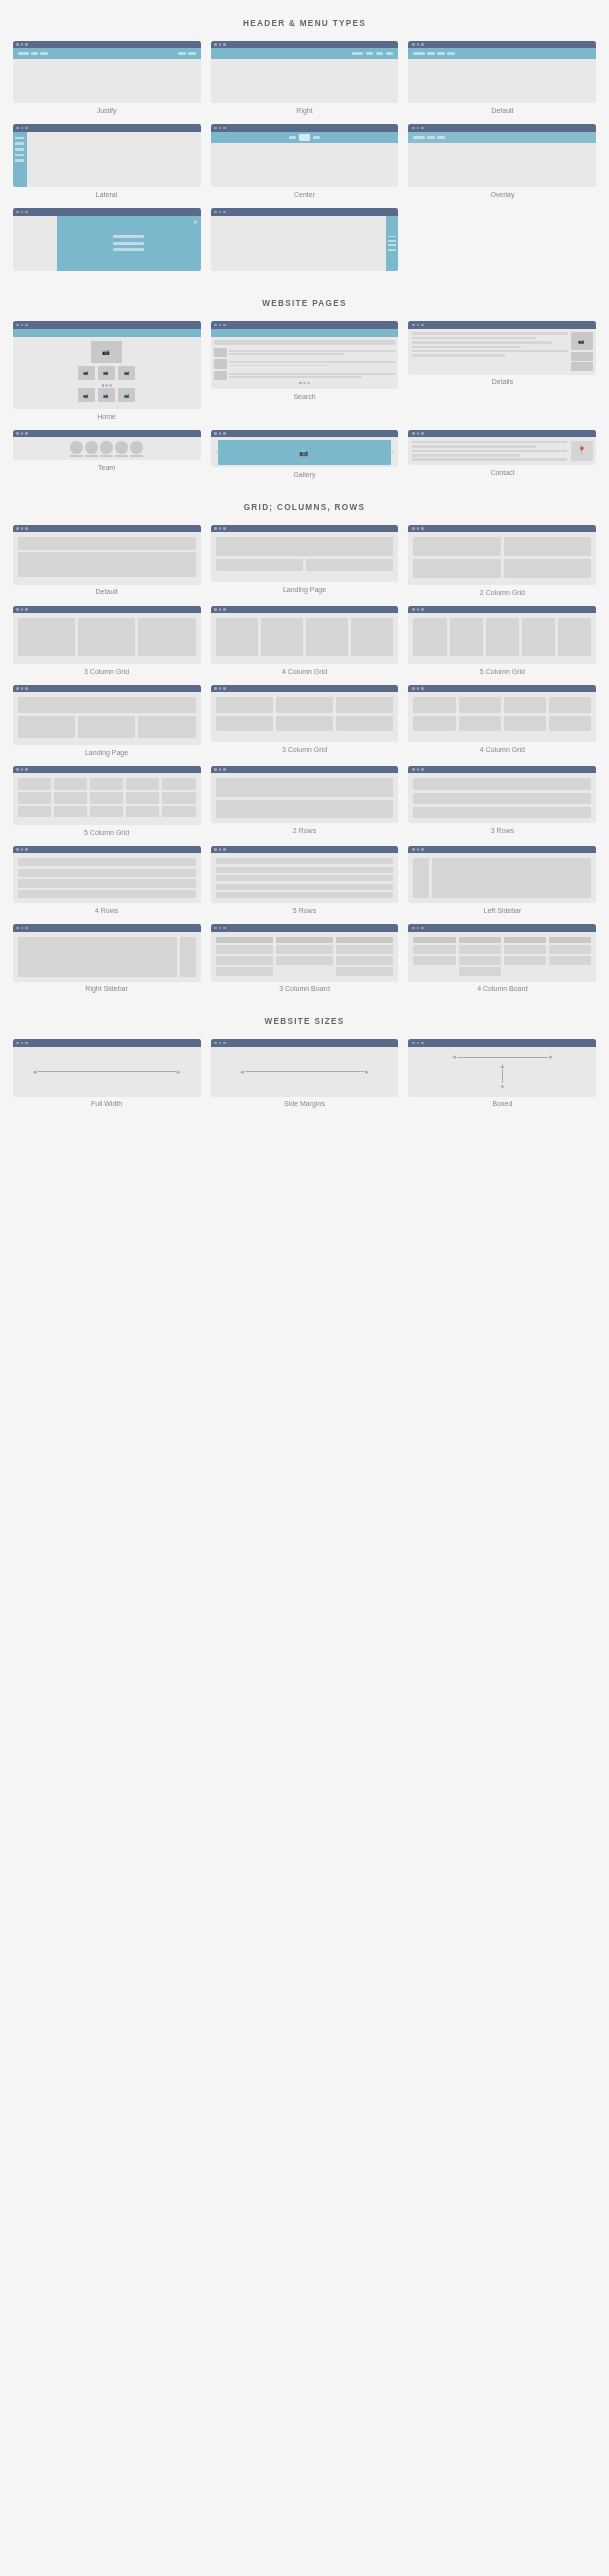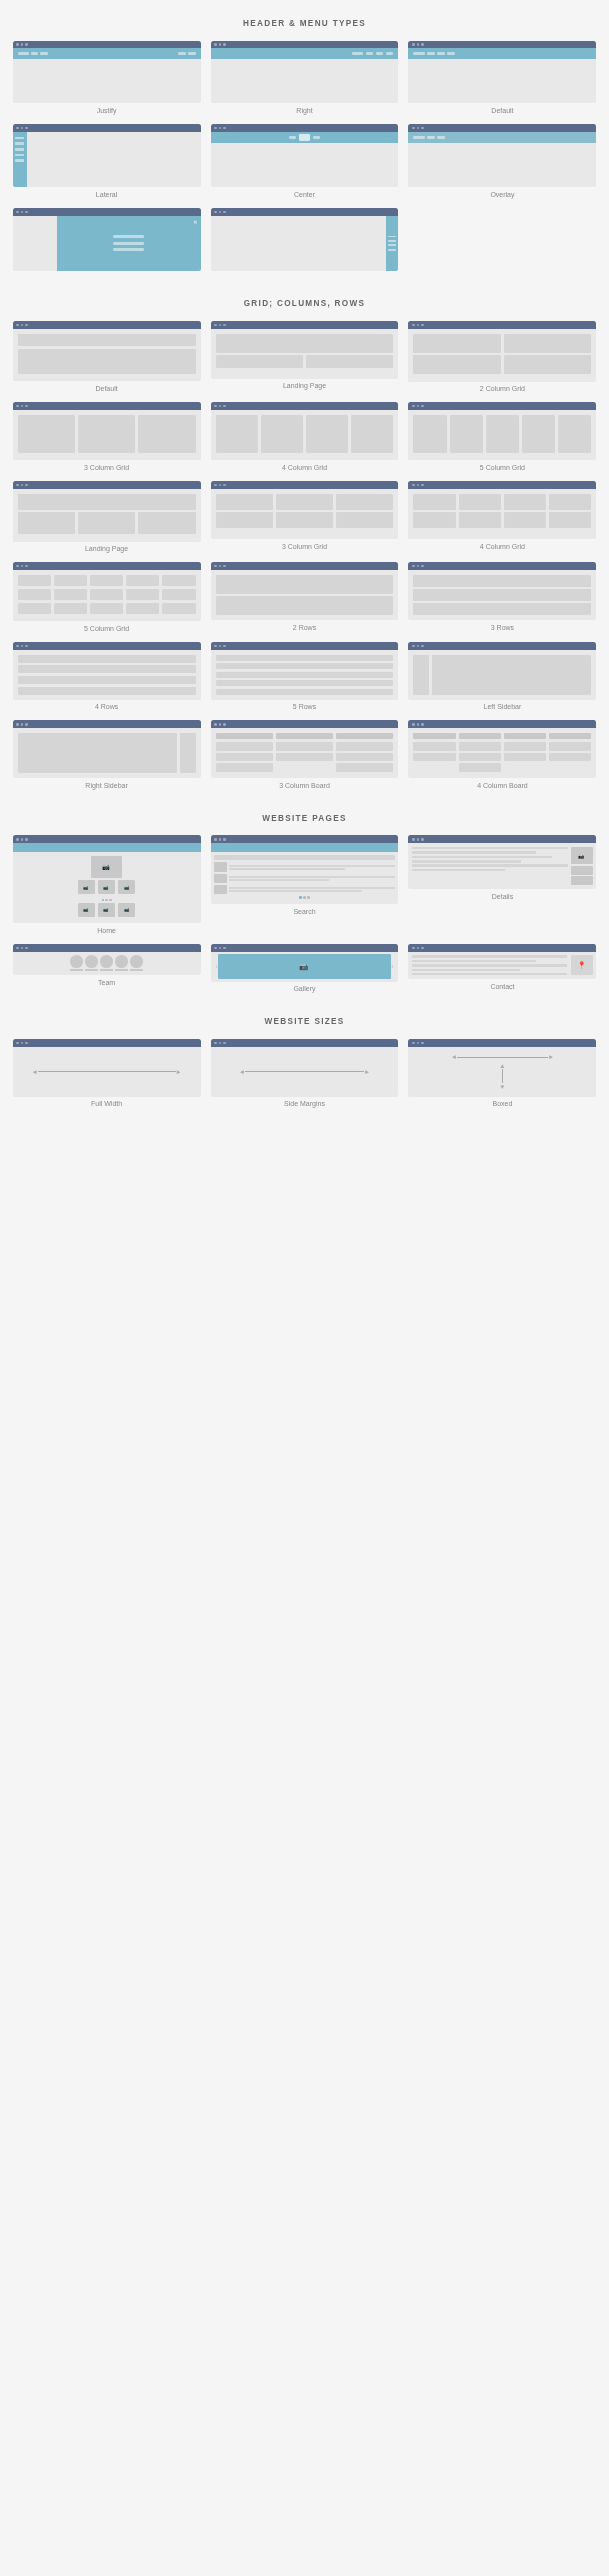--- a/index.html
+++ b/index.html
@@ -682,409 +682,20 @@
               <div class="right-sm-item"></div>
               <div class="right-sm-item"></div>
               <div class="right-sm-item"></div>
             </div>
           </div>
         </div>
         <div class="wireframe-label"></div>
       </div>
 
       <div class="wireframe-card">
-      </div>
-
-    </div>
-  </div>
-
-  <div class="section">
-    <div class="section-title">GRID; COLUMNS, ROWS</div>
-    <div class="grid-3">
-
-      <div class="wireframe-card">
-        <div class="wireframe-box">
-          <div class="chrome-bar">
-            <div class="chrome-dot"></div>
-            <div class="chrome-dot"></div>
-            <div class="chrome-dot"></div>
-          </div>
-          <div class="grid-wireframe">
-            <div class="gw-full" style="height:12.6px;"></div>
-            <div class="gw-row">
-              <div class="gw-cell" style="height:25px;"></div>
-            </div>
-          </div>
-        </div>
-        <div class="wireframe-label">Default</div>
-      </div>
-
-      <div class="wireframe-card">
-        <div class="wireframe-box">
-          <div class="chrome-bar">
-            <div class="chrome-dot"></div>
-            <div class="chrome-dot"></div>
-            <div class="chrome-dot"></div>
-          </div>
-          <div class="grid-wireframe">
-            <div class="lp-hero"></div>
-            <div class="lp-sub">
-              <div class="lp-sub-cell"></div>
-              <div class="lp-sub-cell"></div>
-            </div>
-          </div>
-        </div>
-        <div class="wireframe-label">Landing Page</div>
-      </div>
-
-      <div class="wireframe-card">
-        <div class="wireframe-box">
-          <div class="chrome-bar">
-            <div class="chrome-dot"></div>
-            <div class="chrome-dot"></div>
-            <div class="chrome-dot"></div>
-          </div>
-          <div class="grid-wireframe">
-            <div class="gw-row">
-              <div class="gw-cell" style="height:19px;"></div>
-              <div class="gw-cell" style="height:19px;"></div>
-            </div>
-            <div class="gw-row">
-              <div class="gw-cell" style="height:19px;"></div>
-              <div class="gw-cell" style="height:19px;"></div>
-            </div>
-          </div>
-        </div>
-        <div class="wireframe-label">2 Column Grid</div>
-      </div>
-
-      <div class="wireframe-card">
-        <div class="wireframe-box">
-          <div class="chrome-bar">
-            <div class="chrome-dot"></div>
-            <div class="chrome-dot"></div>
-            <div class="chrome-dot"></div>
-          </div>
-          <div class="grid-wireframe">
-            <div class="gw-row">
-              <div class="gw-cell" style="height:38px;"></div>
-              <div class="gw-cell" style="height:38px;"></div>
-              <div class="gw-cell" style="height:38px;"></div>
-            </div>
-          </div>
-        </div>
-        <div class="wireframe-label">3 Column Grid</div>
-      </div>
-
-      <div class="wireframe-card">
-        <div class="wireframe-box">
-          <div class="chrome-bar">
-            <div class="chrome-dot"></div>
-            <div class="chrome-dot"></div>
-            <div class="chrome-dot"></div>
-          </div>
-          <div class="grid-wireframe">
-            <div class="gw-row">
-              <div class="gw-cell" style="height:38px;"></div>
-              <div class="gw-cell" style="height:38px;"></div>
-              <div class="gw-cell" style="height:38px;"></div>
-              <div class="gw-cell" style="height:38px;"></div>
-            </div>
-          </div>
-        </div>
-        <div class="wireframe-label">4 Column Grid</div>
-      </div>
-
-      <div class="wireframe-card">
-        <div class="wireframe-box">
-          <div class="chrome-bar">
-            <div class="chrome-dot"></div>
-            <div class="chrome-dot"></div>
-            <div class="chrome-dot"></div>
-          </div>
-          <div class="grid-wireframe">
-            <div class="gw-row">
-              <div class="gw-cell" style="height:38px;"></div>
-              <div class="gw-cell" style="height:38px;"></div>
-              <div class="gw-cell" style="height:38px;"></div>
-              <div class="gw-cell" style="height:38px;"></div>
-              <div class="gw-cell" style="height:38px;"></div>
-            </div>
-          </div>
-        </div>
-        <div class="wireframe-label">5 Column Grid</div>
-      </div>
-
-      <div class="wireframe-card">
-        <div class="wireframe-box">
-          <div class="chrome-bar">
-            <div class="chrome-dot"></div>
-            <div class="chrome-dot"></div>
-            <div class="chrome-dot"></div>
-          </div>
-          <div class="grid-wireframe">
-            <div class="gw-full" style="height:15.7px;"></div>
-            <div class="gw-row">
-              <div class="gw-cell" style="height:22px;"></div>
-              <div class="gw-cell" style="height:22px;"></div>
-              <div class="gw-cell" style="height:22px;"></div>
-            </div>
-          </div>
-        </div>
-        <div class="wireframe-label">Landing Page</div>
-      </div>
-
-      <div class="wireframe-card">
-        <div class="wireframe-box">
-          <div class="chrome-bar">
-            <div class="chrome-dot"></div>
-            <div class="chrome-dot"></div>
-            <div class="chrome-dot"></div>
-          </div>
-          <div class="grid-wireframe">
-            <div class="gw-row">
-              <div class="gw-cell" style="height:15.7px;"></div>
-              <div class="gw-cell" style="height:15.7px;"></div>
-              <div class="gw-cell" style="height:15.7px;"></div>
-            </div>
-            <div class="gw-row">
-              <div class="gw-cell" style="height:15.7px;"></div>
-              <div class="gw-cell" style="height:15.7px;"></div>
-              <div class="gw-cell" style="height:15.7px;"></div>
-            </div>
-          </div>
-        </div>
-        <div class="wireframe-label">3 Column Grid</div>
-      </div>
-
-      <div class="wireframe-card">
-        <div class="wireframe-box">
-          <div class="chrome-bar">
-            <div class="chrome-dot"></div>
-            <div class="chrome-dot"></div>
-            <div class="chrome-dot"></div>
-          </div>
-          <div class="grid-wireframe">
-            <div class="gw-row">
-              <div class="gw-cell" style="height:15.7px;"></div>
-              <div class="gw-cell" style="height:15.7px;"></div>
-              <div class="gw-cell" style="height:15.7px;"></div>
-              <div class="gw-cell" style="height:15.7px;"></div>
-            </div>
-            <div class="gw-row">
-              <div class="gw-cell" style="height:15.7px;"></div>
-              <div class="gw-cell" style="height:15.7px;"></div>
-              <div class="gw-cell" style="height:15.7px;"></div>
-              <div class="gw-cell" style="height:15.7px;"></div>
-            </div>
-          </div>
-        </div>
-        <div class="wireframe-label">4 Column Grid</div>
-      </div>
-
-      <div class="wireframe-card">
-        <div class="wireframe-box">
-          <div class="chrome-bar">
-            <div class="chrome-dot"></div>
-            <div class="chrome-dot"></div>
-            <div class="chrome-dot"></div>
-          </div>
-          <div class="grid-wireframe">
-            <div class="gw-row">
-              <div class="gw-cell" style="height:11.3px;"></div>
-              <div class="gw-cell" style="height:11.3px;"></div>
-              <div class="gw-cell" style="height:11.3px;"></div>
-              <div class="gw-cell" style="height:11.3px;"></div>
-              <div class="gw-cell" style="height:11.3px;"></div>
-            </div>
-            <div class="gw-row">
-              <div class="gw-cell" style="height:11.3px;"></div>
-              <div class="gw-cell" style="height:11.3px;"></div>
-              <div class="gw-cell" style="height:11.3px;"></div>
-              <div class="gw-cell" style="height:11.3px;"></div>
-              <div class="gw-cell" style="height:11.3px;"></div>
-            </div>
-            <div class="gw-row">
-              <div class="gw-cell" style="height:11.3px;"></div>
-              <div class="gw-cell" style="height:11.3px;"></div>
-              <div class="gw-cell" style="height:11.3px;"></div>
-              <div class="gw-cell" style="height:11.3px;"></div>
-              <div class="gw-cell" style="height:11.3px;"></div>
-            </div>
-          </div>
-        </div>
-        <div class="wireframe-label">5 Column Grid</div>
-      </div>
-
-      <div class="wireframe-card">
-        <div class="wireframe-box">
-          <div class="chrome-bar">
-            <div class="chrome-dot"></div>
-            <div class="chrome-dot"></div>
-            <div class="chrome-dot"></div>
-          </div>
-          <div class="rows-wf">
-            <div class="row-wf"></div>
-            <div class="row-wf"></div>
-          </div>
-        </div>
-        <div class="wireframe-label">2 Rows</div>
-      </div>
-
-      <div class="wireframe-card">
-        <div class="wireframe-box">
-          <div class="chrome-bar">
-            <div class="chrome-dot"></div>
-            <div class="chrome-dot"></div>
-            <div class="chrome-dot"></div>
-          </div>
-          <div class="rows-wf">
-            <div class="row-wf"></div>
-            <div class="row-wf"></div>
-            <div class="row-wf"></div>
-          </div>
-        </div>
-        <div class="wireframe-label">3 Rows</div>
-      </div>
-
-      <div class="wireframe-card">
-        <div class="wireframe-box">
-          <div class="chrome-bar">
-            <div class="chrome-dot"></div>
-            <div class="chrome-dot"></div>
-            <div class="chrome-dot"></div>
-          </div>
-          <div class="rows-wf">
-            <div class="row-wf"></div>
-            <div class="row-wf"></div>
-            <div class="row-wf"></div>
-            <div class="row-wf"></div>
-          </div>
-        </div>
-        <div class="wireframe-label">4 Rows</div>
-      </div>
-
-      <div class="wireframe-card">
-        <div class="wireframe-box">
-          <div class="chrome-bar">
-            <div class="chrome-dot"></div>
-            <div class="chrome-dot"></div>
-            <div class="chrome-dot"></div>
-          </div>
-          <div class="rows-wf">
-            <div class="row-wf"></div>
-            <div class="row-wf"></div>
-            <div class="row-wf"></div>
-            <div class="row-wf"></div>
-            <div class="row-wf"></div>
-          </div>
-        </div>
-        <div class="wireframe-label">5 Rows</div>
-      </div>
-
-      <div class="wireframe-card">
-        <div class="wireframe-box">
-          <div class="chrome-bar">
-            <div class="chrome-dot"></div>
-            <div class="chrome-dot"></div>
-            <div class="chrome-dot"></div>
-          </div>
-          <div class="sidebar-wf">
-            <div class="sidebar-wf-side"></div>
-            <div class="sidebar-wf-main"></div>
-          </div>
-        </div>
-        <div class="wireframe-label">Left Sidebar</div>
-      </div>
-
-      <div class="wireframe-card">
-        <div class="wireframe-box">
-          <div class="chrome-bar">
-            <div class="chrome-dot"></div>
-            <div class="chrome-dot"></div>
-            <div class="chrome-dot"></div>
-          </div>
-          <div class="sidebar-wf">
-            <div class="sidebar-wf-main"></div>
-            <div class="sidebar-wf-side"></div>
-          </div>
-        </div>
-        <div class="wireframe-label">Right Sidebar</div>
-      </div>
-
-      <div class="wireframe-card">
-        <div class="wireframe-box">
-          <div class="chrome-bar">
-            <div class="chrome-dot"></div>
-            <div class="chrome-dot"></div>
-            <div class="chrome-dot"></div>
-          </div>
-          <div class="board-wf">
-            <div class="board-header-row">
-              <div class="board-header-cell"></div>
-              <div class="board-header-cell"></div>
-              <div class="board-header-cell"></div>
-            </div>
-            <div class="board-body">
-              <div class="board-col">
-                <div class="board-item"></div>
-                <div class="board-item"></div>
-                <div class="board-item"></div>
-              </div>
-              <div class="board-col">
-                <div class="board-item"></div>
-                <div class="board-item"></div>
-              </div>
-              <div class="board-col">
-                <div class="board-item"></div>
-                <div class="board-item"></div>
-                <div class="board-item"></div>
-              </div>
-            </div>
-          </div>
-        </div>
-        <div class="wireframe-label">3 Column Board</div>
-      </div>
-
-      <div class="wireframe-card">
-        <div class="wireframe-box">
-          <div class="chrome-bar">
-            <div class="chrome-dot"></div>
-            <div class="chrome-dot"></div>
-            <div class="chrome-dot"></div>
-          </div>
-          <div class="board-wf">
-            <div class="board-header-row">
-              <div class="board-header-cell"></div>
-              <div class="board-header-cell"></div>
-              <div class="board-header-cell"></div>
-              <div class="board-header-cell"></div>
-            </div>
-            <div class="board-body">
-              <div class="board-col">
-                <div class="board-item"></div>
-                <div class="board-item"></div>
-              </div>
-              <div class="board-col">
-                <div class="board-item"></div>
-                <div class="board-item"></div>
-                <div class="board-item"></div>
-              </div>
-              <div class="board-col">
-                <div class="board-item"></div>
-                <div class="board-item"></div>
-              </div>
-              <div class="board-col">
-                <div class="board-item"></div>
-                <div class="board-item"></div>
-              </div>
-            </div>
-          </div>
-        </div>
-        <div class="wireframe-label">4 Column Board</div>
       </div>
 
     </div>
   </div>
 
   <div class="section">
     <div class="section-title">WEBSITE PAGES</div>
     <div class="grid-3">
 
       <div class="wireframe-card">
@@ -1295,20 +906,409 @@
             </div>
           </div>
         </div>
         <div class="wireframe-label">Contact</div>
       </div>
 
     </div>
   </div>
 
   <div class="section">
+    <div class="section-title">GRID; COLUMNS, ROWS</div>
+    <div class="grid-3">
+
+      <div class="wireframe-card">
+        <div class="wireframe-box">
+          <div class="chrome-bar">
+            <div class="chrome-dot"></div>
+            <div class="chrome-dot"></div>
+            <div class="chrome-dot"></div>
+          </div>
+          <div class="grid-wireframe">
+            <div class="gw-full" style="height:12.6px;"></div>
+            <div class="gw-row">
+              <div class="gw-cell" style="height:25px;"></div>
+            </div>
+          </div>
+        </div>
+        <div class="wireframe-label">Default</div>
+      </div>
+
+      <div class="wireframe-card">
+        <div class="wireframe-box">
+          <div class="chrome-bar">
+            <div class="chrome-dot"></div>
+            <div class="chrome-dot"></div>
+            <div class="chrome-dot"></div>
+          </div>
+          <div class="grid-wireframe">
+            <div class="lp-hero"></div>
+            <div class="lp-sub">
+              <div class="lp-sub-cell"></div>
+              <div class="lp-sub-cell"></div>
+            </div>
+          </div>
+        </div>
+        <div class="wireframe-label">Landing Page</div>
+      </div>
+
+      <div class="wireframe-card">
+        <div class="wireframe-box">
+          <div class="chrome-bar">
+            <div class="chrome-dot"></div>
+            <div class="chrome-dot"></div>
+            <div class="chrome-dot"></div>
+          </div>
+          <div class="grid-wireframe">
+            <div class="gw-row">
+              <div class="gw-cell" style="height:19px;"></div>
+              <div class="gw-cell" style="height:19px;"></div>
+            </div>
+            <div class="gw-row">
+              <div class="gw-cell" style="height:19px;"></div>
+              <div class="gw-cell" style="height:19px;"></div>
+            </div>
+          </div>
+        </div>
+        <div class="wireframe-label">2 Column Grid</div>
+      </div>
+
+      <div class="wireframe-card">
+        <div class="wireframe-box">
+          <div class="chrome-bar">
+            <div class="chrome-dot"></div>
+            <div class="chrome-dot"></div>
+            <div class="chrome-dot"></div>
+          </div>
+          <div class="grid-wireframe">
+            <div class="gw-row">
+              <div class="gw-cell" style="height:38px;"></div>
+              <div class="gw-cell" style="height:38px;"></div>
+              <div class="gw-cell" style="height:38px;"></div>
+            </div>
+          </div>
+        </div>
+        <div class="wireframe-label">3 Column Grid</div>
+      </div>
+
+      <div class="wireframe-card">
+        <div class="wireframe-box">
+          <div class="chrome-bar">
+            <div class="chrome-dot"></div>
+            <div class="chrome-dot"></div>
+            <div class="chrome-dot"></div>
+          </div>
+          <div class="grid-wireframe">
+            <div class="gw-row">
+              <div class="gw-cell" style="height:38px;"></div>
+              <div class="gw-cell" style="height:38px;"></div>
+              <div class="gw-cell" style="height:38px;"></div>
+              <div class="gw-cell" style="height:38px;"></div>
+            </div>
+          </div>
+        </div>
+        <div class="wireframe-label">4 Column Grid</div>
+      </div>
+
+      <div class="wireframe-card">
+        <div class="wireframe-box">
+          <div class="chrome-bar">
+            <div class="chrome-dot"></div>
+            <div class="chrome-dot"></div>
+            <div class="chrome-dot"></div>
+          </div>
+          <div class="grid-wireframe">
+            <div class="gw-row">
+              <div class="gw-cell" style="height:38px;"></div>
+              <div class="gw-cell" style="height:38px;"></div>
+              <div class="gw-cell" style="height:38px;"></div>
+              <div class="gw-cell" style="height:38px;"></div>
+              <div class="gw-cell" style="height:38px;"></div>
+            </div>
+          </div>
+        </div>
+        <div class="wireframe-label">5 Column Grid</div>
+      </div>
+
+      <div class="wireframe-card">
+        <div class="wireframe-box">
+          <div class="chrome-bar">
+            <div class="chrome-dot"></div>
+            <div class="chrome-dot"></div>
+            <div class="chrome-dot"></div>
+          </div>
+          <div class="grid-wireframe">
+            <div class="gw-full" style="height:15.7px;"></div>
+            <div class="gw-row">
+              <div class="gw-cell" style="height:22px;"></div>
+              <div class="gw-cell" style="height:22px;"></div>
+              <div class="gw-cell" style="height:22px;"></div>
+            </div>
+          </div>
+        </div>
+        <div class="wireframe-label">Landing Page</div>
+      </div>
+
+      <div class="wireframe-card">
+        <div class="wireframe-box">
+          <div class="chrome-bar">
+            <div class="chrome-dot"></div>
+            <div class="chrome-dot"></div>
+            <div class="chrome-dot"></div>
+          </div>
+          <div class="grid-wireframe">
+            <div class="gw-row">
+              <div class="gw-cell" style="height:15.7px;"></div>
+              <div class="gw-cell" style="height:15.7px;"></div>
+              <div class="gw-cell" style="height:15.7px;"></div>
+            </div>
+            <div class="gw-row">
+              <div class="gw-cell" style="height:15.7px;"></div>
+              <div class="gw-cell" style="height:15.7px;"></div>
+              <div class="gw-cell" style="height:15.7px;"></div>
+            </div>
+          </div>
+        </div>
+        <div class="wireframe-label">3 Column Grid</div>
+      </div>
+
+      <div class="wireframe-card">
+        <div class="wireframe-box">
+          <div class="chrome-bar">
+            <div class="chrome-dot"></div>
+            <div class="chrome-dot"></div>
+            <div class="chrome-dot"></div>
+          </div>
+          <div class="grid-wireframe">
+            <div class="gw-row">
+              <div class="gw-cell" style="height:15.7px;"></div>
+              <div class="gw-cell" style="height:15.7px;"></div>
+              <div class="gw-cell" style="height:15.7px;"></div>
+              <div class="gw-cell" style="height:15.7px;"></div>
+            </div>
+            <div class="gw-row">
+              <div class="gw-cell" style="height:15.7px;"></div>
+              <div class="gw-cell" style="height:15.7px;"></div>
+              <div class="gw-cell" style="height:15.7px;"></div>
+              <div class="gw-cell" style="height:15.7px;"></div>
+            </div>
+          </div>
+        </div>
+        <div class="wireframe-label">4 Column Grid</div>
+      </div>
+
+      <div class="wireframe-card">
+        <div class="wireframe-box">
+          <div class="chrome-bar">
+            <div class="chrome-dot"></div>
+            <div class="chrome-dot"></div>
+            <div class="chrome-dot"></div>
+          </div>
+          <div class="grid-wireframe">
+            <div class="gw-row">
+              <div class="gw-cell" style="height:11.3px;"></div>
+              <div class="gw-cell" style="height:11.3px;"></div>
+              <div class="gw-cell" style="height:11.3px;"></div>
+              <div class="gw-cell" style="height:11.3px;"></div>
+              <div class="gw-cell" style="height:11.3px;"></div>
+            </div>
+            <div class="gw-row">
+              <div class="gw-cell" style="height:11.3px;"></div>
+              <div class="gw-cell" style="height:11.3px;"></div>
+              <div class="gw-cell" style="height:11.3px;"></div>
+              <div class="gw-cell" style="height:11.3px;"></div>
+              <div class="gw-cell" style="height:11.3px;"></div>
+            </div>
+            <div class="gw-row">
+              <div class="gw-cell" style="height:11.3px;"></div>
+              <div class="gw-cell" style="height:11.3px;"></div>
+              <div class="gw-cell" style="height:11.3px;"></div>
+              <div class="gw-cell" style="height:11.3px;"></div>
+              <div class="gw-cell" style="height:11.3px;"></div>
+            </div>
+          </div>
+        </div>
+        <div class="wireframe-label">5 Column Grid</div>
+      </div>
+
+      <div class="wireframe-card">
+        <div class="wireframe-box">
+          <div class="chrome-bar">
+            <div class="chrome-dot"></div>
+            <div class="chrome-dot"></div>
+            <div class="chrome-dot"></div>
+          </div>
+          <div class="rows-wf">
+            <div class="row-wf"></div>
+            <div class="row-wf"></div>
+          </div>
+        </div>
+        <div class="wireframe-label">2 Rows</div>
+      </div>
+
+      <div class="wireframe-card">
+        <div class="wireframe-box">
+          <div class="chrome-bar">
+            <div class="chrome-dot"></div>
+            <div class="chrome-dot"></div>
+            <div class="chrome-dot"></div>
+          </div>
+          <div class="rows-wf">
+            <div class="row-wf"></div>
+            <div class="row-wf"></div>
+            <div class="row-wf"></div>
+          </div>
+        </div>
+        <div class="wireframe-label">3 Rows</div>
+      </div>
+
+      <div class="wireframe-card">
+        <div class="wireframe-box">
+          <div class="chrome-bar">
+            <div class="chrome-dot"></div>
+            <div class="chrome-dot"></div>
+            <div class="chrome-dot"></div>
+          </div>
+          <div class="rows-wf">
+            <div class="row-wf"></div>
+            <div class="row-wf"></div>
+            <div class="row-wf"></div>
+            <div class="row-wf"></div>
+          </div>
+        </div>
+        <div class="wireframe-label">4 Rows</div>
+      </div>
+
+      <div class="wireframe-card">
+        <div class="wireframe-box">
+          <div class="chrome-bar">
+            <div class="chrome-dot"></div>
+            <div class="chrome-dot"></div>
+            <div class="chrome-dot"></div>
+          </div>
+          <div class="rows-wf">
+            <div class="row-wf"></div>
+            <div class="row-wf"></div>
+            <div class="row-wf"></div>
+            <div class="row-wf"></div>
+            <div class="row-wf"></div>
+          </div>
+        </div>
+        <div class="wireframe-label">5 Rows</div>
+      </div>
+
+      <div class="wireframe-card">
+        <div class="wireframe-box">
+          <div class="chrome-bar">
+            <div class="chrome-dot"></div>
+            <div class="chrome-dot"></div>
+            <div class="chrome-dot"></div>
+          </div>
+          <div class="sidebar-wf">
+            <div class="sidebar-wf-side"></div>
+            <div class="sidebar-wf-main"></div>
+          </div>
+        </div>
+        <div class="wireframe-label">Left Sidebar</div>
+      </div>
+
+      <div class="wireframe-card">
+        <div class="wireframe-box">
+          <div class="chrome-bar">
+            <div class="chrome-dot"></div>
+            <div class="chrome-dot"></div>
+            <div class="chrome-dot"></div>
+          </div>
+          <div class="sidebar-wf">
+            <div class="sidebar-wf-main"></div>
+            <div class="sidebar-wf-side"></div>
+          </div>
+        </div>
+        <div class="wireframe-label">Right Sidebar</div>
+      </div>
+
+      <div class="wireframe-card">
+        <div class="wireframe-box">
+          <div class="chrome-bar">
+            <div class="chrome-dot"></div>
+            <div class="chrome-dot"></div>
+            <div class="chrome-dot"></div>
+          </div>
+          <div class="board-wf">
+            <div class="board-header-row">
+              <div class="board-header-cell"></div>
+              <div class="board-header-cell"></div>
+              <div class="board-header-cell"></div>
+            </div>
+            <div class="board-body">
+              <div class="board-col">
+                <div class="board-item"></div>
+                <div class="board-item"></div>
+                <div class="board-item"></div>
+              </div>
+              <div class="board-col">
+                <div class="board-item"></div>
+                <div class="board-item"></div>
+              </div>
+              <div class="board-col">
+                <div class="board-item"></div>
+                <div class="board-item"></div>
+                <div class="board-item"></div>
+              </div>
+            </div>
+          </div>
+        </div>
+        <div class="wireframe-label">3 Column Board</div>
+      </div>
+
+      <div class="wireframe-card">
+        <div class="wireframe-box">
+          <div class="chrome-bar">
+            <div class="chrome-dot"></div>
+            <div class="chrome-dot"></div>
+            <div class="chrome-dot"></div>
+          </div>
+          <div class="board-wf">
+            <div class="board-header-row">
+              <div class="board-header-cell"></div>
+              <div class="board-header-cell"></div>
+              <div class="board-header-cell"></div>
+              <div class="board-header-cell"></div>
+            </div>
+            <div class="board-body">
+              <div class="board-col">
+                <div class="board-item"></div>
+                <div class="board-item"></div>
+              </div>
+              <div class="board-col">
+                <div class="board-item"></div>
+                <div class="board-item"></div>
+                <div class="board-item"></div>
+              </div>
+              <div class="board-col">
+                <div class="board-item"></div>
+                <div class="board-item"></div>
+              </div>
+              <div class="board-col">
+                <div class="board-item"></div>
+                <div class="board-item"></div>
+              </div>
+            </div>
+          </div>
+        </div>
+        <div class="wireframe-label">4 Column Board</div>
+      </div>
+
+    </div>
+  </div>
+
+  <div class="section">
     <div class="section-title">WEBSITE SIZES</div>
     <div class="grid-3">
 
       <div class="wireframe-card">
         <div class="wireframe-box">
           <div class="chrome-bar">
             <div class="chrome-dot"></div>
             <div class="chrome-dot"></div>
             <div class="chrome-dot"></div>
           </div>

